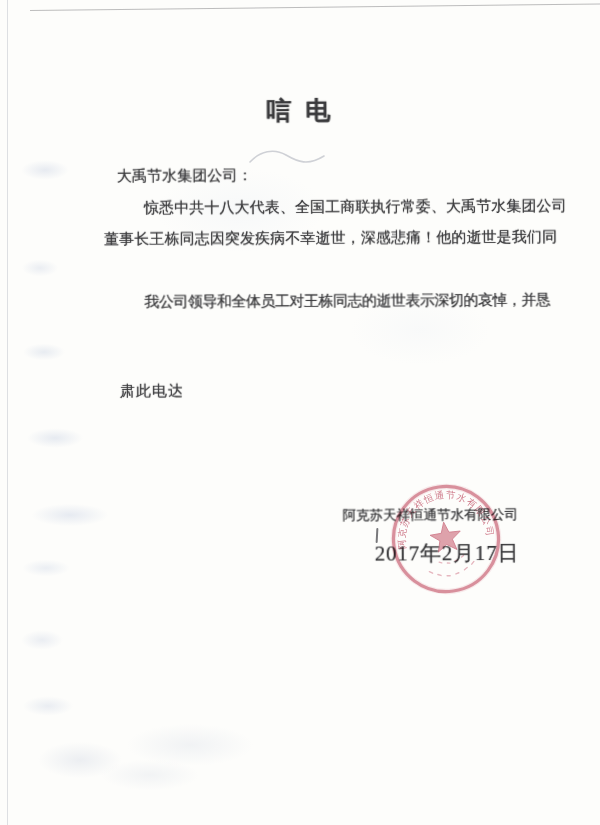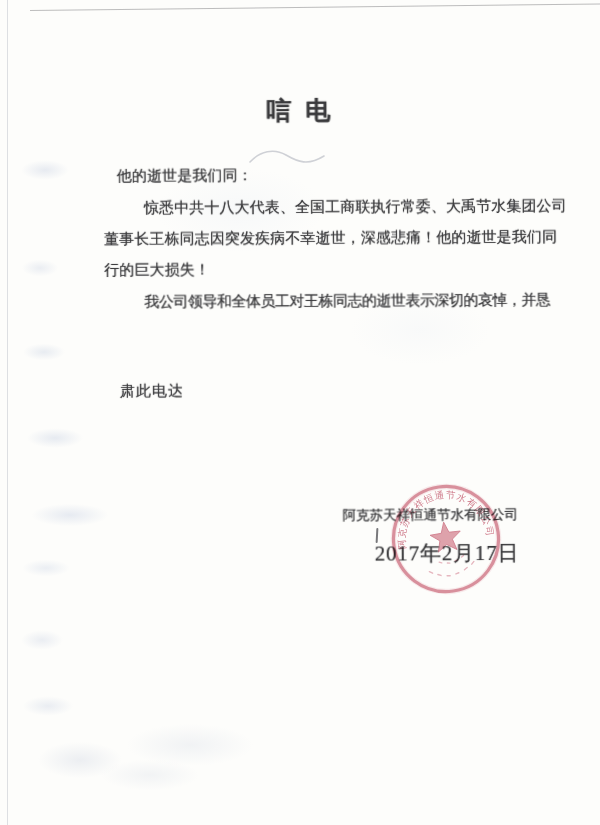--- a/index.html
+++ b/index.html
@@ -76,24 +76,23 @@
 <div class="paper"></div>
 <div class="left-edge-line"></div>
 <div class="top-scan-line"></div>
 
 <svg class="scribble" width="80" height="26">
   <path d="M2,16 C12,5 26,2 38,9 S 60,20 76,10" fill="none" stroke="rgba(150,156,168,0.45)" stroke-width="1.6" stroke-linecap="round"></path>
 </svg>
 
 <div class="content">
   <div class="t title">唁电</div>
-  <div class="t salutation">他的逝世是我们同：</div>
+  <div class="t salutation">大禹节水集团公司：</div>
   <div class="t l1">惊悉中共十八大代表、全国工商联执行常委、大禹节水集团公司</div>
   <div class="t l2">董事长王栋同志因突发疾病不幸逝世，深感悲痛！他的逝世是我们同</div>
-  <div class="t l3">行的巨大损失！</div>
   <div class="t l4">我公司领导和全体员工对王栋同志的逝世表示深切的哀悼，并恳</div>
   <div class="t closing">肃此电达</div>
   <div class="t signature">阿克苏天祥恒通节水有限公司</div>
   <div class="t date">2017年2月17日</div>
 </div>
 
 <div class="pen-mark"></div>
 
 <svg class="seal" viewBox="0 0 116 116">
 

